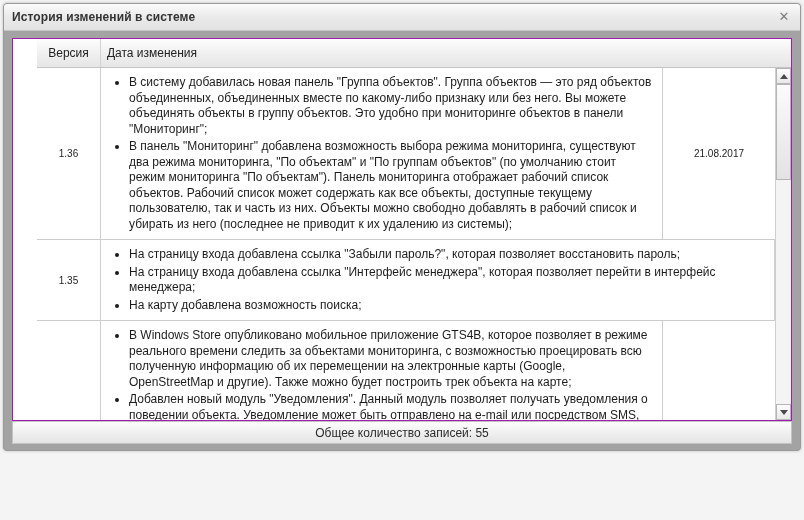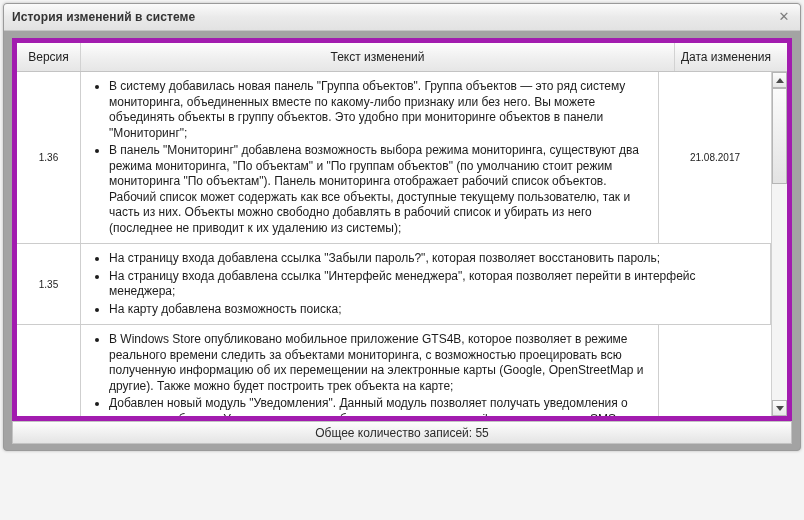--- a/index.html
+++ b/index.html
@@ -63,26 +63,27 @@
   }
   .body-area {
     flex: 1 1 auto;
     padding: 7px 8px 6px 8px;
     display: flex;
     flex-direction: column;
     min-height: 0;
   }
   .grid {
     flex: 1 1 auto;
-    border: 5px solid #a21caf;
+    border: 1px solid #a21caf;
     background: #ffffff;
     display: flex;
     flex-direction: column;
     min-height: 0;
     box-sizing: border-box;
+    padding-left: 24px;
   }
   .grid-header {
     display: flex;
     flex: 0 0 auto;
     background: linear-gradient(to bottom, #fdfdfd 0%, #efefef 55%, #e6e6e6 100%);
     border-bottom: 1px solid #c3c3c3;
     font-size: 12px;
     color: #222;
   }
   .grid-header .th {
@@ -219,32 +220,31 @@
       <span class="title">История изменений в системе</span>
       <span class="close-icon">✕</span>
     </div>
 
     <div class="body-area">
 
       <div class="grid">
 
         <div class="grid-header">
           <div class="th col-version">Версия</div>
-          <div class="th col-text">Текст изменений</div>
           <div class="th col-date">Дата изменения</div>
         </div>
 
         <div class="grid-body-wrap">
           <div class="grid-body">
 
             <div class="row">
               <div class="cell version">1.36</div>
               <div class="cell text">
                 <ul>
-                  <li>В систему добавилась новая панель "Группа объектов". Группа объектов — это ряд систему мониторинга, объединенных вместе по какому-либо признаку или без него. Вы можете объединять объекты в группу объектов. Это удобно при мониторинге объектов в панели "Мониторинг";</li>
+                  <li>В систему добавилась новая панель "Группа объектов". Группа объектов — это ряд объектов объединенных, объединенных вместе по какому-либо признаку или без него. Вы можете объединять объекты в группу объектов. Это удобно при мониторинге объектов в панели "Мониторинг";</li>
                   <li>В панель "Мониторинг" добавлена возможность выбора режима мониторинга, существуют два режима мониторинга, "По объектам" и "По группам объектов" (по умолчанию стоит режим мониторинга "По объектам"). Панель мониторинга отображает рабочий список объектов. Рабочий список может содержать как все объекты, доступные текущему пользователю, так и часть из них. Объекты можно свободно добавлять в рабочий список и убирать из него (последнее не приводит к их удалению из системы);</li>
                 </ul>
               </div>
               <div class="cell date">21.08.2017</div>
             </div>
 
             <div class="row">
               <div class="cell version">1.35</div>
               <div class="cell text">
                 <ul>

